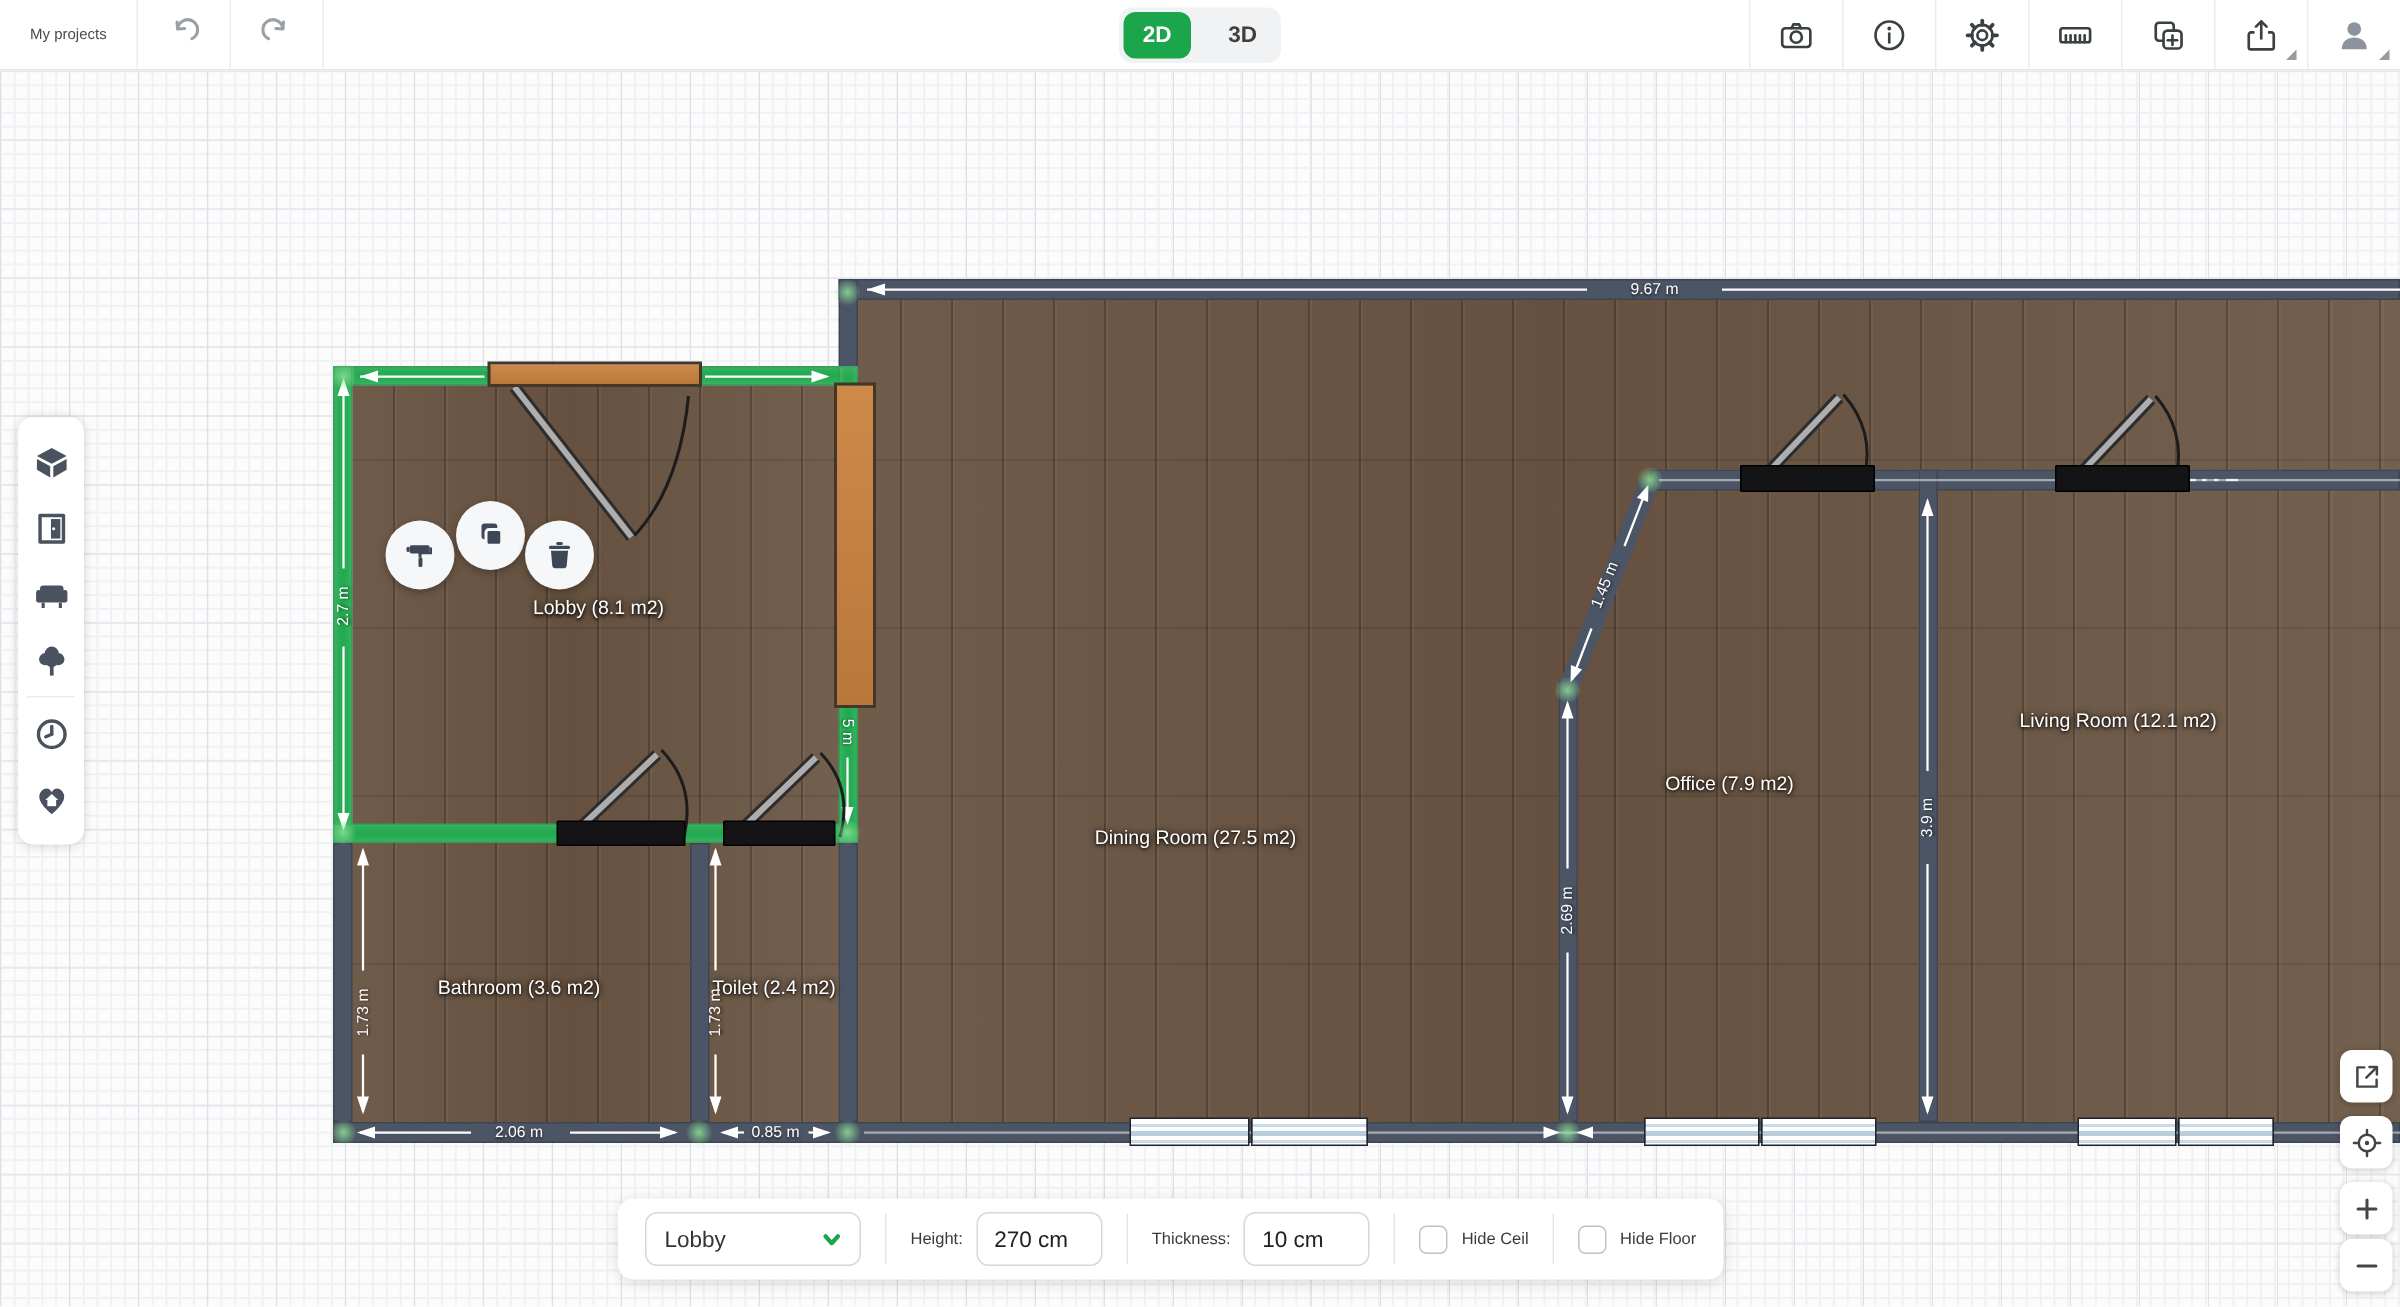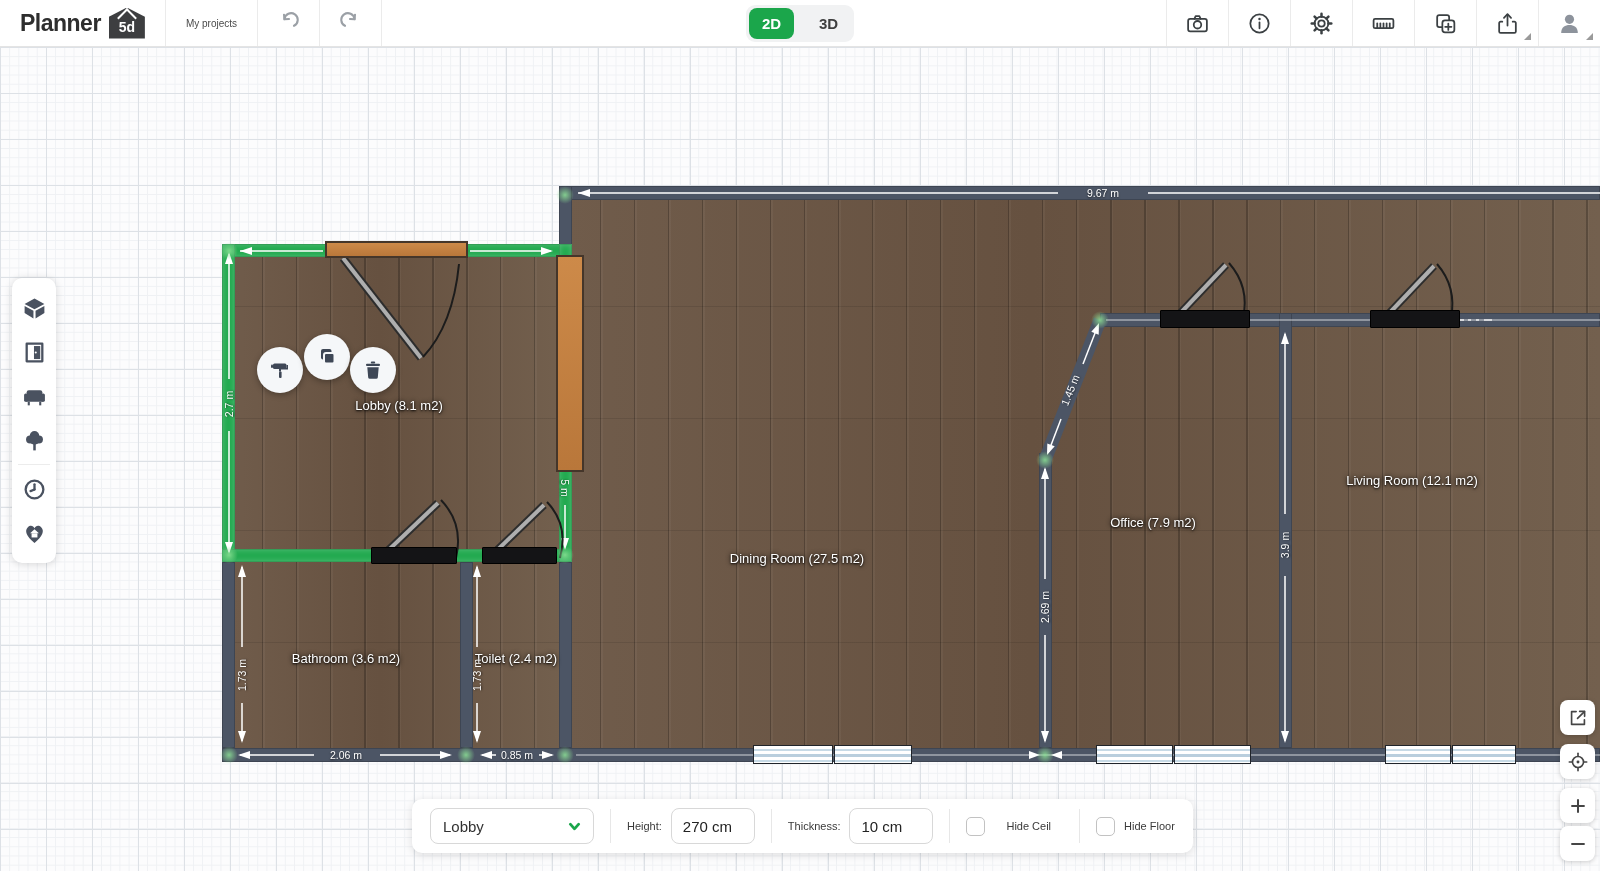--- a/index.html
+++ b/index.html
@@ -46,40 +46,34 @@
   .side-item svg{width:25px;height:25px;fill:#4a5260}
   .side-sep{height:1px;background:#ececec;margin:2px 6px}
 
   
   .mapctl{position:absolute;left:1560px;width:35px;height:35px;background:#fff;border-radius:8px;box-shadow:0 1px 5px rgba(0,0,0,.2);display:flex;align-items:center;justify-content:center;z-index:15;cursor:pointer}
   .mapctl svg{width:22px;height:22px;stroke:#454545;stroke-width:1.8;fill:none;stroke-linecap:round;stroke-linejoin:round}
 
   
   .bottom-panel{position:absolute;left:412px;top:799px;height:54px;background:#fff;border-radius:10px;box-shadow:0 2px 10px rgba(0,0,0,.13);display:flex;align-items:center;padding:0 18px;z-index:18}
   .bp-sep{width:1px;height:34px;background:#e7e7e7;margin:0 16px}
-  .bp-select{width:164px;height:36px;border:1.5px solid #d8d8d8;border-radius:8px;display:flex;align-items:center;justify-content:space-between;padding:0 12px;cursor:pointer}
+  .bp-select{width:144px;height:36px;border:1.5px solid #d8d8d8;border-radius:8px;display:flex;align-items:center;justify-content:space-between;padding:0 12px;cursor:pointer}
   .bp-select span{font-size:15px;color:#333}
   .bp-select svg{width:13px;height:13px;stroke:#1ba64b;stroke-width:3;fill:none;stroke-linecap:round;stroke-linejoin:round}
   .bp-label{font-size:11px;color:#3a3a3a;margin-right:9px;white-space:nowrap}
   .bp-input{width:84px;height:36px;border:1.5px solid #d8d8d8;border-radius:8px;font-size:15px;color:#222;padding:0 11px;font-family:"Liberation Sans",sans-serif;outline:none}
   .bp-check{display:flex;align-items:center;gap:9px;cursor:pointer}
   .bp-box{width:19px;height:19px;border:1.5px solid #c2c2c2;border-radius:5px;background:#fff}
 </style>
 </head>
 <body>
 
 <div class="app">
 
   <header>
-    <div class="hcell">
-      <span class="logo-text">Planner</span>
-      <span class="logo-badge">
-          <span>5d</span>
-        </span>
-    </div>
     <div class="hcell hbtn">
       <span class="hlabel">My projects</span>
     </div>
     <div class="hcell icon-cell hbtn">
       <svg class="hicon gray" viewBox="0 0 24 24">
         <path d="M17.3 14.2 A6.4 6.4 0 1 0 8.1 7.7"></path>
           <polyline points="7.7,3.6 8.1,8 12.5,7.7"></polyline>
       </svg>
     </div>
     <div class="hcell icon-cell hbtn">
@@ -437,21 +431,21 @@
     </div>
     <div class="bp-sep"></div>
     <span class="bp-label">Height:</span>
     <input class="bp-input" type="text" value="270 cm" style="">
     <div class="bp-sep"></div>
     <span class="bp-label">Thickness:</span>
     <input class="bp-input" type="text" value="10 cm" style="">
     <div class="bp-sep"></div>
     <div class="bp-check">
       <span class="bp-box"></span>
-      <span class="bp-label" style="margin:12px">Hide Ceil</span>
+      <span class="bp-label" style="margin:0">Hide Ceil</span>
     </div>
     <div class="bp-sep"></div>
     <div class="bp-check">
       <span class="bp-box"></span>
       <span class="bp-label" style="margin:0">Hide Floor</span>
     </div>
   </div>
 
 </div>
 

